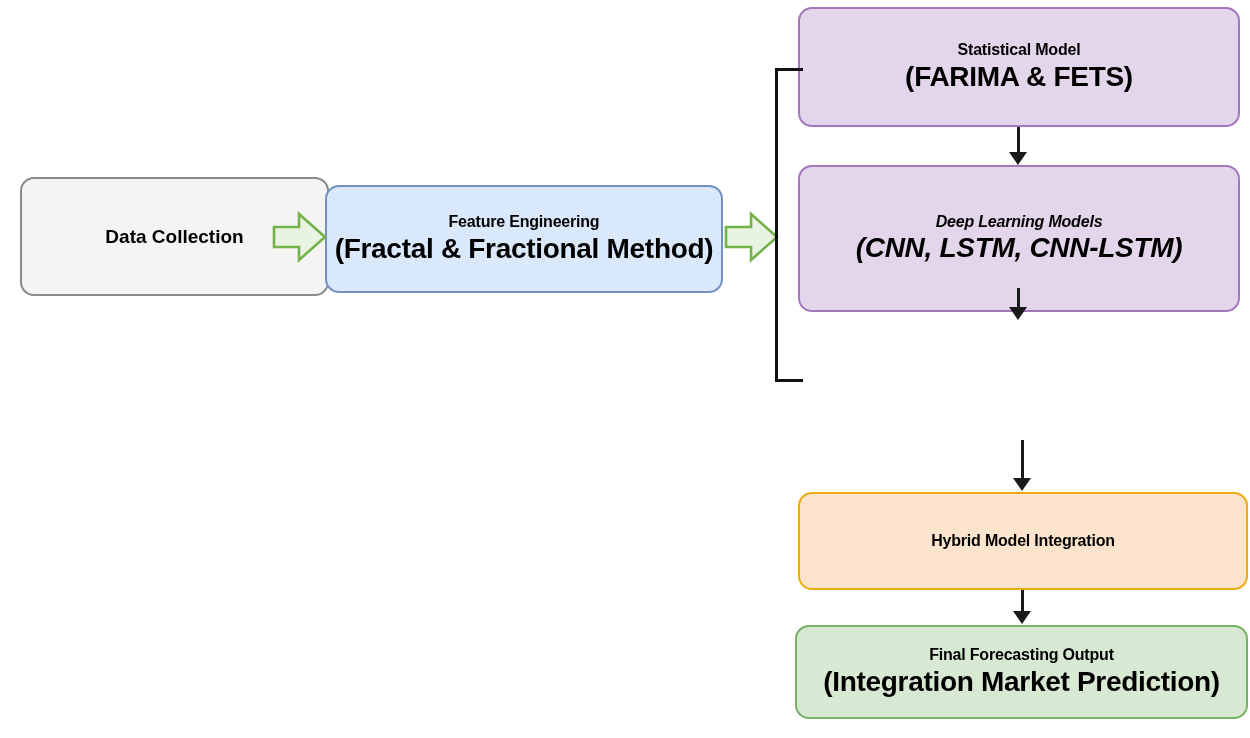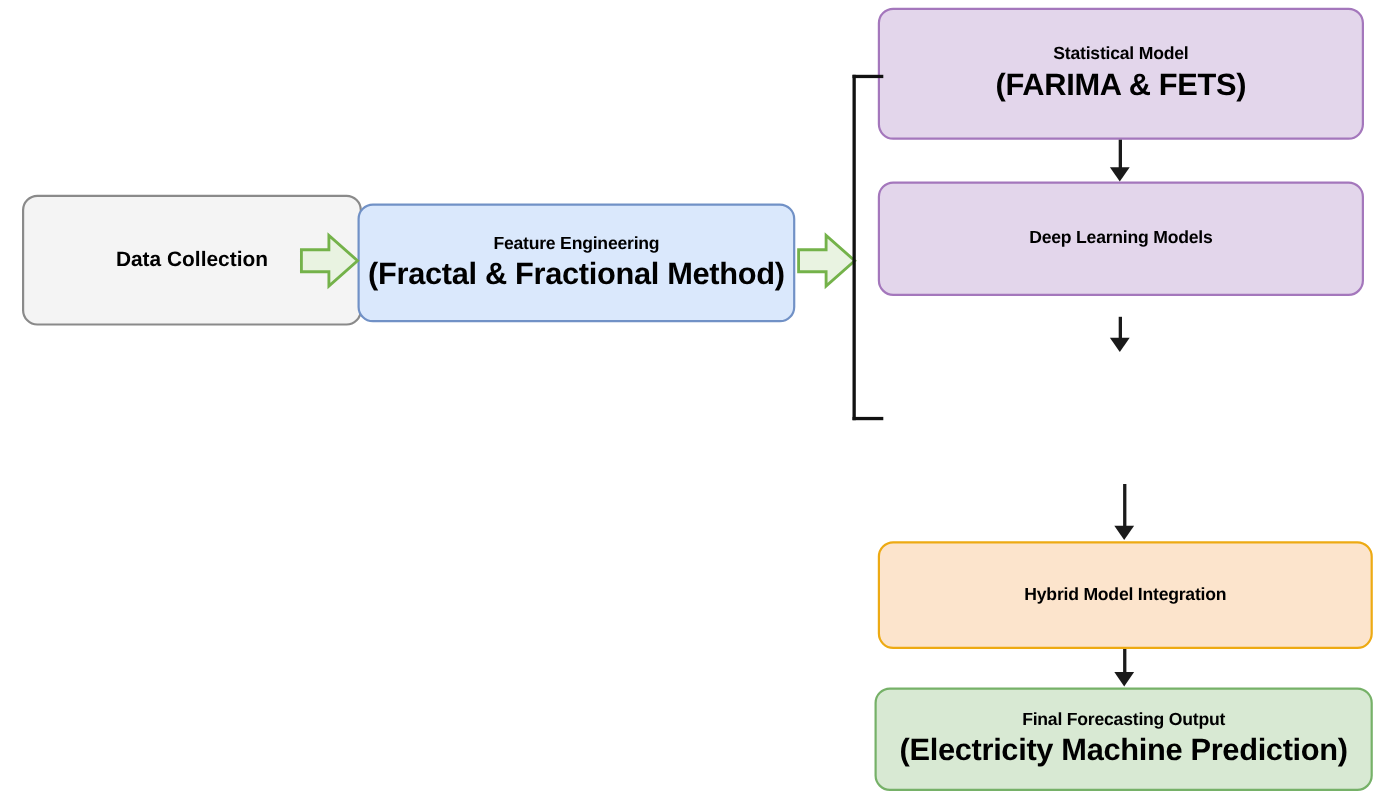--- a/index.html
+++ b/index.html
@@ -104,32 +104,33 @@
   <div class="node pal-blue" style="left: 325px; top: 185px; width: 398px; height: 108px; background: rgb(218, 232, 252); border-color: rgb(113, 145, 198);">
     <div class="l1">Feature Engineering</div>
     <div class="l2">(Fractal &amp; Fractional Method)</div>
   </div>
 
   <div class="node pal-purple" style="left: 798px; top: 7px; width: 442px; height: 120px; background: rgb(227, 214, 235); border-color: rgb(164, 119, 188);">
     <div class="l1">Statistical Model</div>
     <div class="l2">(FARIMA &amp; FETS)</div>
   </div>
 
-  <div class="node pal-purple" style="left: 798px; top: 165px; width: 442px; height: 104px; background: rgb(227, 214, 235); border-color: rgb(164, 119, 188);">
+  <div class="node pal-purple" style="left: 798px; top: 165px; width: 442px; height: 147px; background: rgb(227, 214, 235); border-color: rgb(164, 119, 188); font-style: italic;">
     <div class="l1">Deep Learning Models</div>
+    <div class="l2">(CNN, LSTM, CNN-LSTM)</div>
   </div>
 
 
   <div class="node pal-orange" style="left: 798px; top: 492px; width: 450px; height: 98px; background: rgb(252, 228, 204); border-color: rgb(237, 170, 19);">
     <div class="l1">Hybrid Model Integration</div>
   </div>
 
   <div class="node pal-green" style="left: 795px; top: 625px; width: 453px; height: 94px; background: rgb(216, 233, 211); border-color: rgb(118, 177, 104);">
     <div class="l1">Final Forecasting Output</div>
-    <div class="l2">(Electricity Machine Prediction)</div>
+    <div class="l2">(Integration Market Prediction)</div>
   </div>
 
   <svg class="garrow" style="left:272px; top:208px;" width="56" height="58" viewBox="0 0 56 58">
     <polygon points="2,19 27,19 27,6 53,29 27,52 27,39 2,39" fill="#E9F3E1" stroke="#74B24A" stroke-width="2.6" stroke-linejoin="miter"></polygon>
   </svg>
 
   <svg class="garrow" style="left:724px; top:208px;" width="56" height="58" viewBox="0 0 56 58">
     <polygon points="2,19 27,19 27,6 53,29 27,52 27,39 2,39" fill="#E9F3E1" stroke="#74B24A" stroke-width="2.6" stroke-linejoin="miter"></polygon>
   </svg>
 

